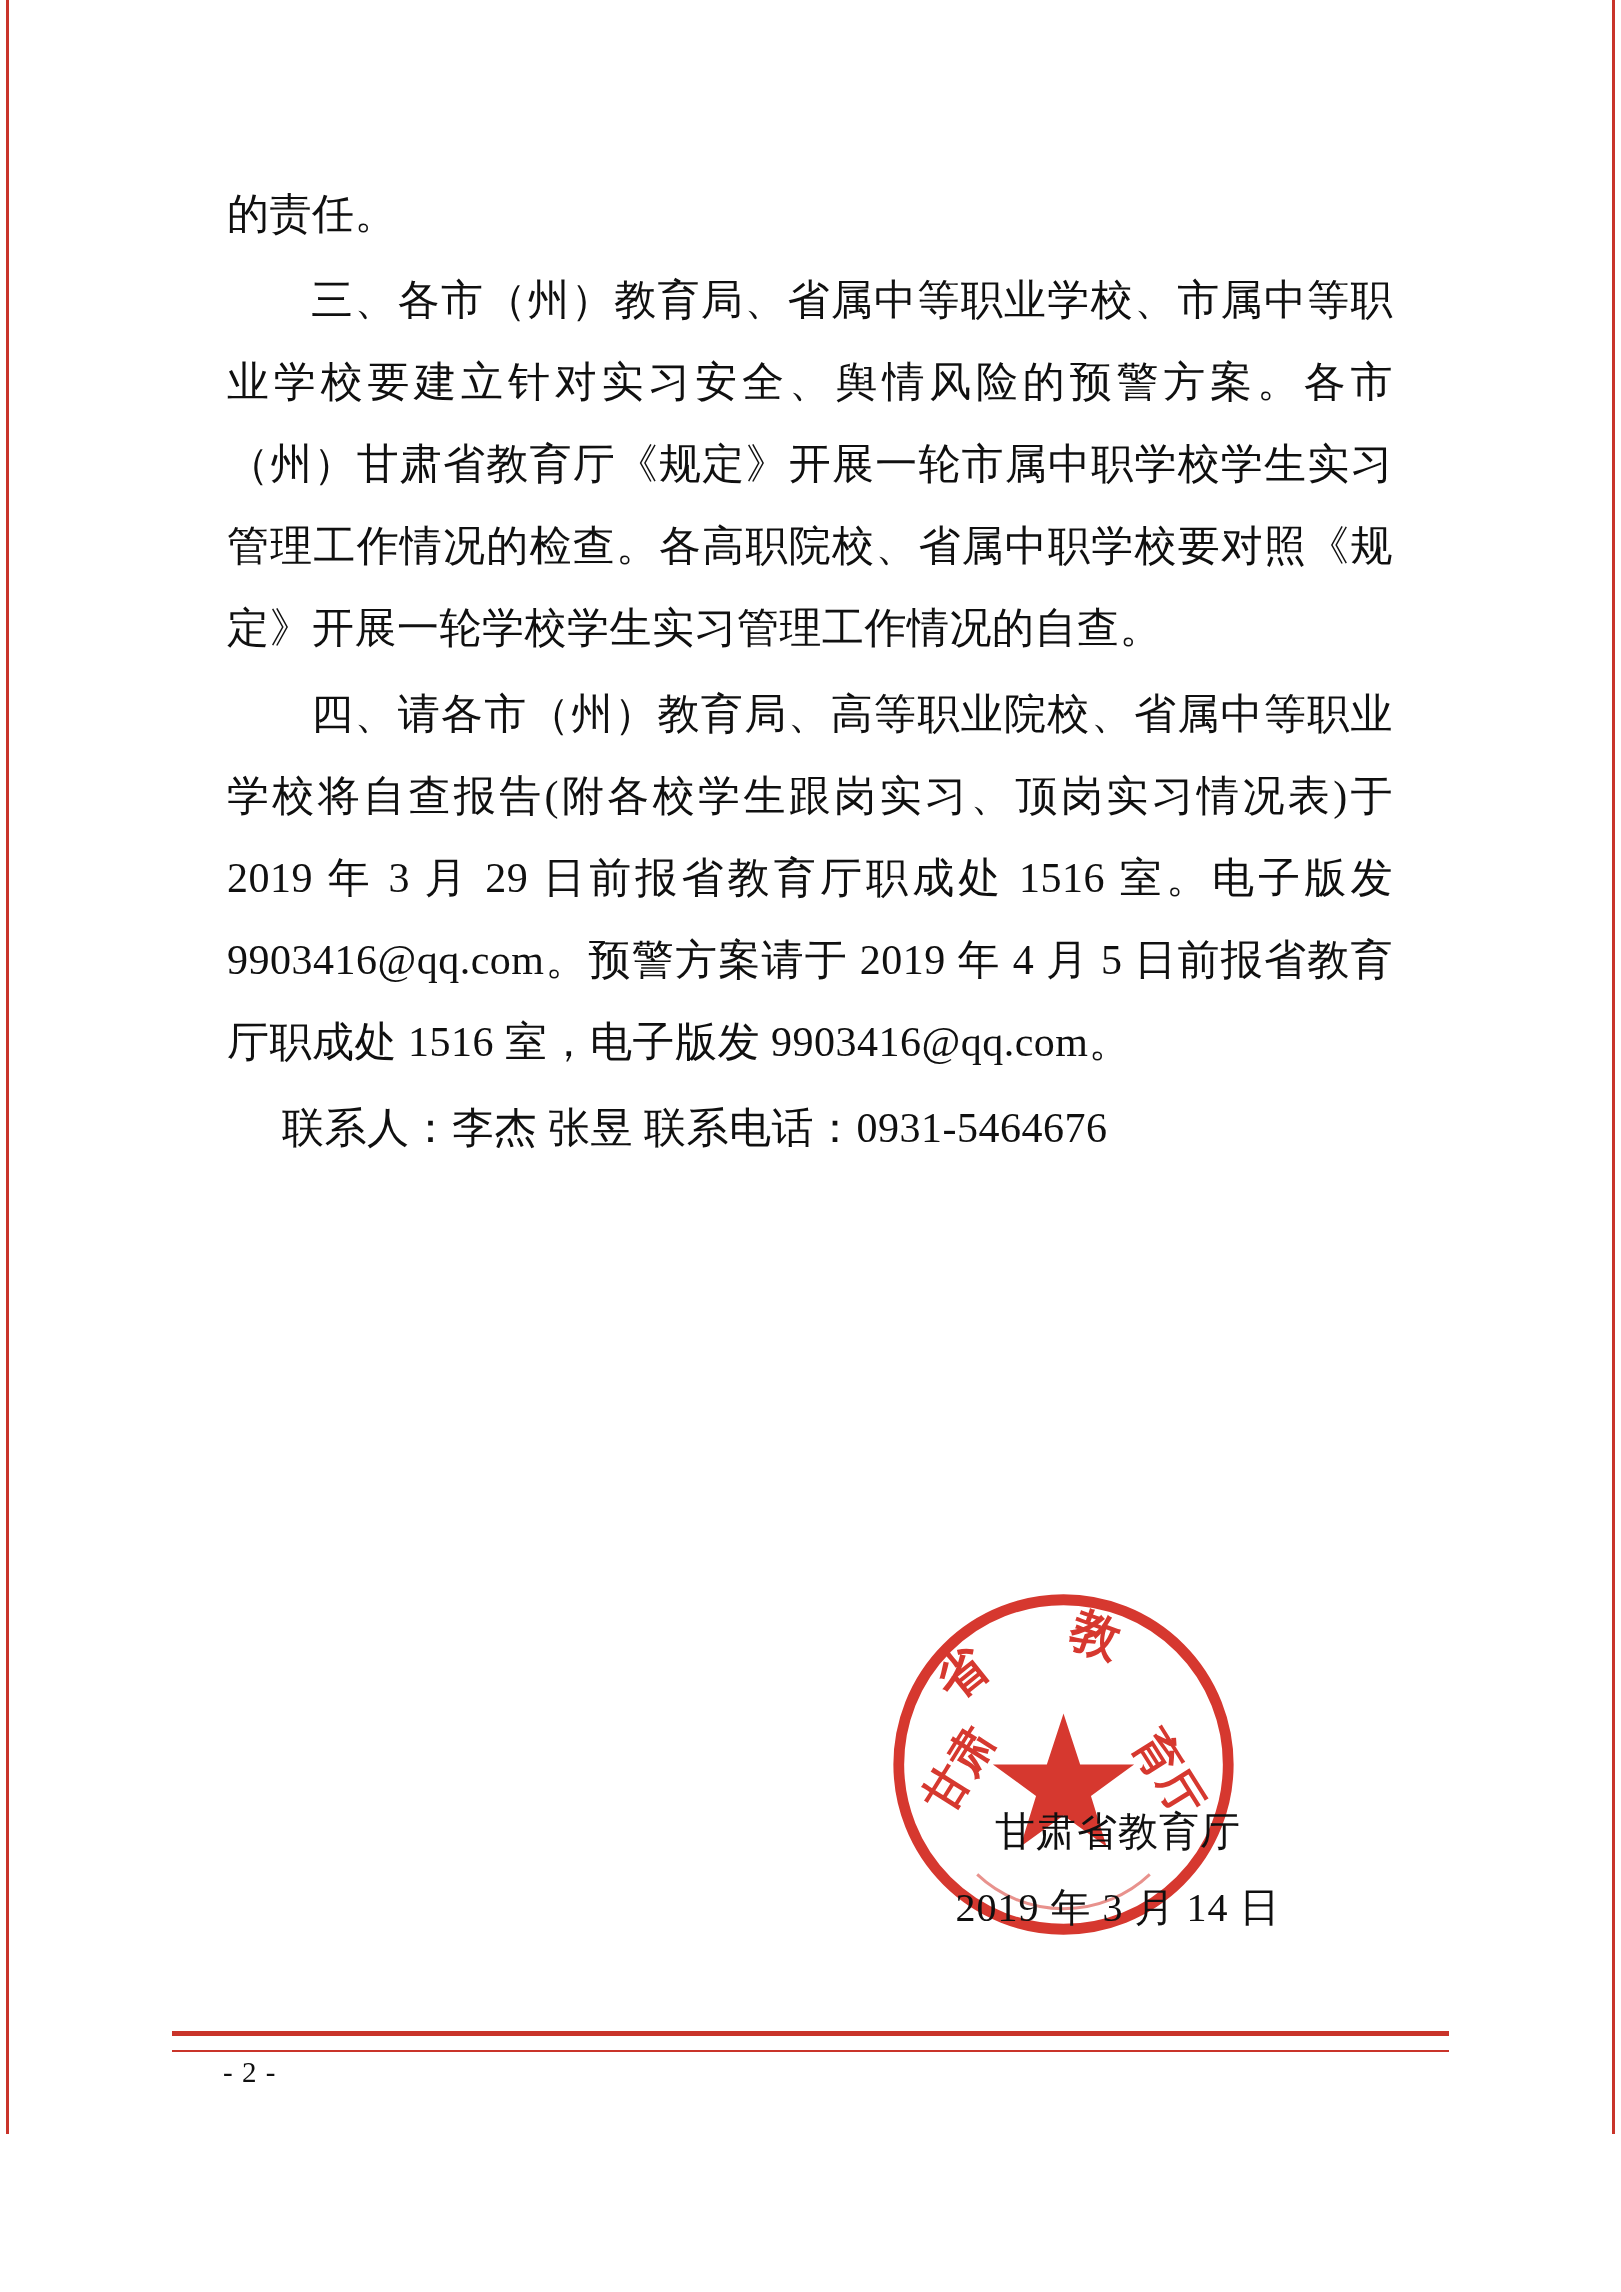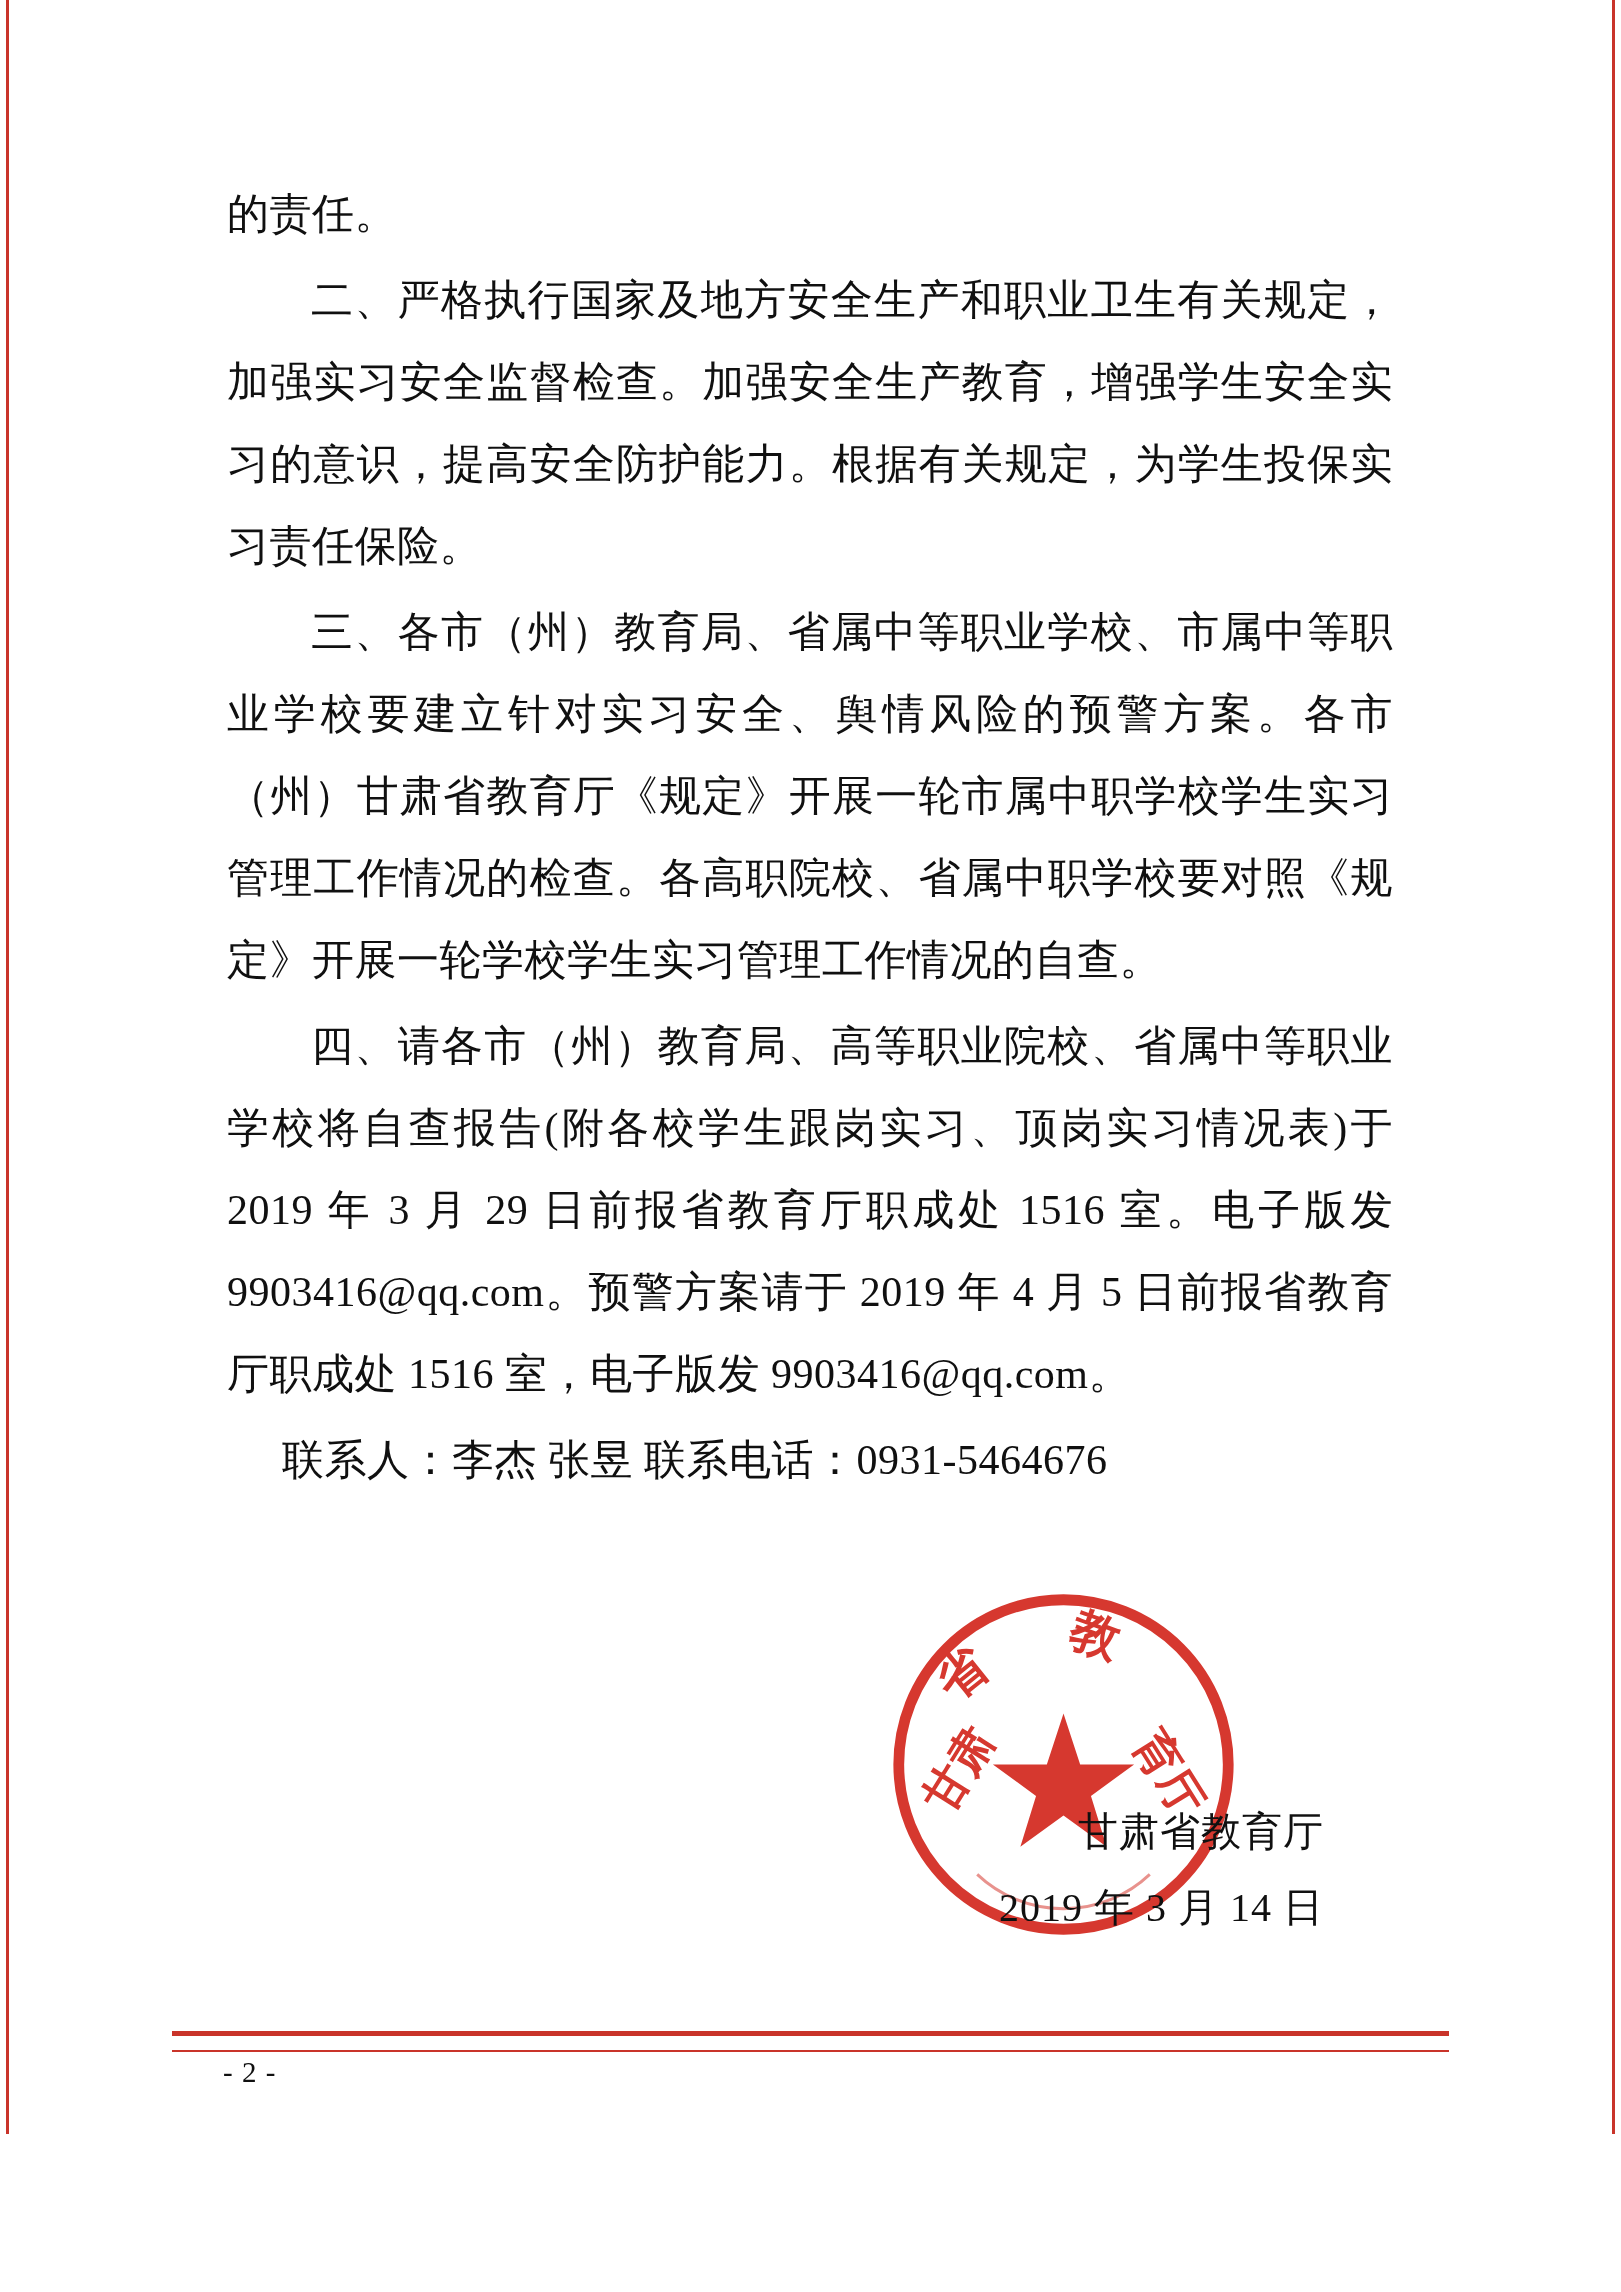--- a/index.html
+++ b/index.html
@@ -79,21 +79,21 @@
     letter-spacing: 1px;
     font-family: "Liberation Serif", "DejaVu Serif", serif;
   }
 
   
   .signature {
     position: absolute;
     left: 912px;
     top: 1794px;
     width: 412px;
-    text-align: right;
+    text-align: center;
     z-index: 3;
   }
   .signature div {
     font-size: 40px;
     line-height: 76px;
     color: #101010;
     letter-spacing: 1px;
   }
 
   
@@ -116,21 +116,20 @@
 </head>
 <body>
 
 <div class="page">
 
   <div class="scan-edge-left"></div>
   <div class="scan-edge-right"></div>
 
   <div class="body-area">
     <p class="para">的责任。</p>
-    <p class="para indent">二、严格执行国家及地方安全生产和职业卫生有关规定，加强实习安全监督检查。加强安全生产教育，增强学生安全实习的意识，提高安全防护能力。根据有关规定，为学生投保实习责任保险。</p>
     <p class="para indent">三、各市（州）教育局、省属中等职业学校、市属中等职业学校要建立针对实习安全、舆情风险的预警方案。各市（州）甘肃省教育厅《规定》开展一轮市属中职学校学生实习管理工作情况的检查。各高职院校、省属中职学校要对照《规定》开展一轮学校学生实习管理工作情况的自查。</p>
     <p class="para indent">四、请各市（州）教育局、高等职业院校、省属中等职业学校将自查报告(附各校学生跟岗实习、顶岗实习情况表)于 2019 年 3 月 29 日前报省教育厅职成处 1516 室。电子版发 9903416@qq.com。预警方案请于 2019 年 4 月 5 日前报省教育厅职成处 1516 室，电子版发 9903416@qq.com。</p>
     <p class="para indent-small">联系人：李杰  张昱 联系电话：0931-5464676</p>
   </div>
 
   <div class="seal">
     <svg width="353" height="353" viewBox="0 0 360 360" xmlns="http://www.w3.org/2000/svg">
       <circle cx="180" cy="180" r="168" fill="none" stroke="#d6382f" stroke-width="11"></circle>
 
       <polygon points="180,128 197,180 252,180 208,212 224,264 180,232 136,264 152,212 108,180 163,180" fill="#d6382f"></polygon>

